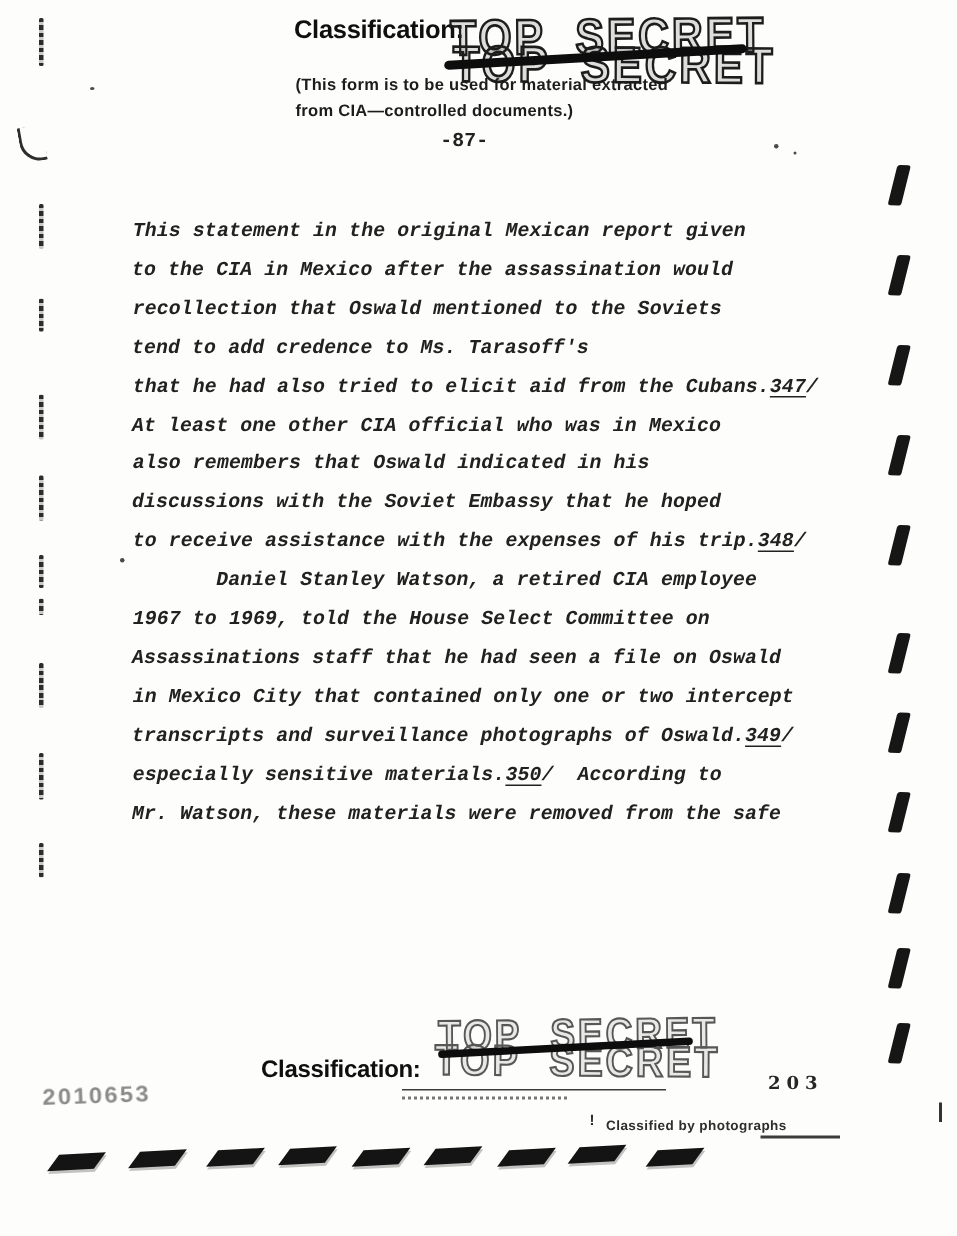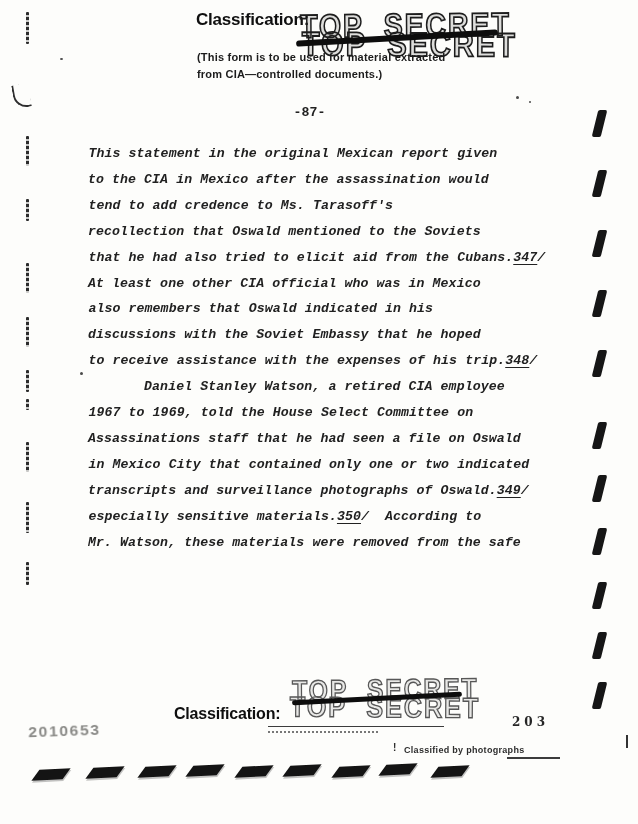--- a/index.html
+++ b/index.html
@@ -86,36 +86,36 @@
 
   <div class="abs stamp-wrap" style="left:300px; top:6px; width:210px; height:60px;">
     <span class="abs stamp" style="left:0; top:2px; font-size:30px; transform:scale(0.95,1.1) rotate(-0.5deg);">TOP SECRET</span>
     <span class="abs stamp" style="left:2px; top:19px; font-size:30px; transform:scale(0.97,1.12) rotate(0.3deg);">TOP SECRET</span>
     <div class="strike" style="left:-4px; top:29px; width:202px; height:6px; transform:rotate(-3.2deg);"></div>
   </div>
 
   <div class="abs form-note" style="left:197px; top:49px;">(This form is to be used for material extracted</div>
   <div class="abs form-note" style="left:197px; top:66px;">from CIA—controlled documents.)</div>
 
-  <div class="abs bline" style="left:293px; top:104px; line-height:18px;">-87-</div>
+  <div class="abs bline" style="left:293px; top:85px; line-height:18px;">-87-</div>
 
   <div class="bodytext" id="body-lines">
       <div class="bline"><span>This statement in the original Mexican report given</span></div>
       <div class="bline"><span>to the CIA in Mexico after the assassination would</span></div>
+      <div class="bline"><span>recollection that Oswald mentioned to the Soviets</span></div>
       <div class="bline"><span>tend to add credence to Ms. Tarasoff's</span></div>
-      <div class="bline"><span>recollection that Oswald mentioned to the Soviets</span></div>
       <div class="bline"><span>that he had also tried to elicit aid from the Cubans.</span><span class="uline">347</span><span>/</span></div>
       <div class="bline"><span>At least one other CIA official who was in Mexico</span></div>
       <div class="bline"><span>also remembers that Oswald indicated in his</span></div>
       <div class="bline"><span>discussions with the Soviet Embassy that he hoped</span></div>
       <div class="bline"><span>to receive assistance with the expenses of his trip.</span><span class="uline">348</span><span>/</span></div>
       <div class="bline"><span>       Daniel Stanley Watson, a retired CIA employee</span></div>
       <div class="bline"><span>1967 to 1969, told the House Select Committee on</span></div>
       <div class="bline"><span>Assassinations staff that he had seen a file on Oswald</span></div>
-      <div class="bline"><span>in Mexico City that contained only one or two indicated</span></div>
+      <div class="bline"><span>in Mexico City that contained only one or two intercept</span></div>
       <div class="bline"><span>transcripts and surveillance photographs of Oswald.</span><span class="uline">349</span><span>/</span></div>
       <div class="bline"><span>especially sensitive materials.</span><span class="uline">350</span><span>/  According to</span></div>
       <div class="bline"><span>Mr. Watson, these materials were removed from the safe</span></div>
     </div>
 
   <div class="abs stamp-wrap" style="left:290px; top:672px; width:180px; height:55px;">
     <span class="abs stamp faded" style="left:2px; top:2px; font-size:26px; transform:scale(0.95,1.1) rotate(-0.6deg);">TOP SECRET</span>
     <span class="abs stamp faded" style="left:0; top:18px; font-size:26px; transform:scale(0.97,1.1) rotate(0.4deg);">TOP SECRET</span>
     <div class="strike" style="left:2px; top:24px; width:170px; height:5px; transform:rotate(-3deg);"></div>
   </div>

